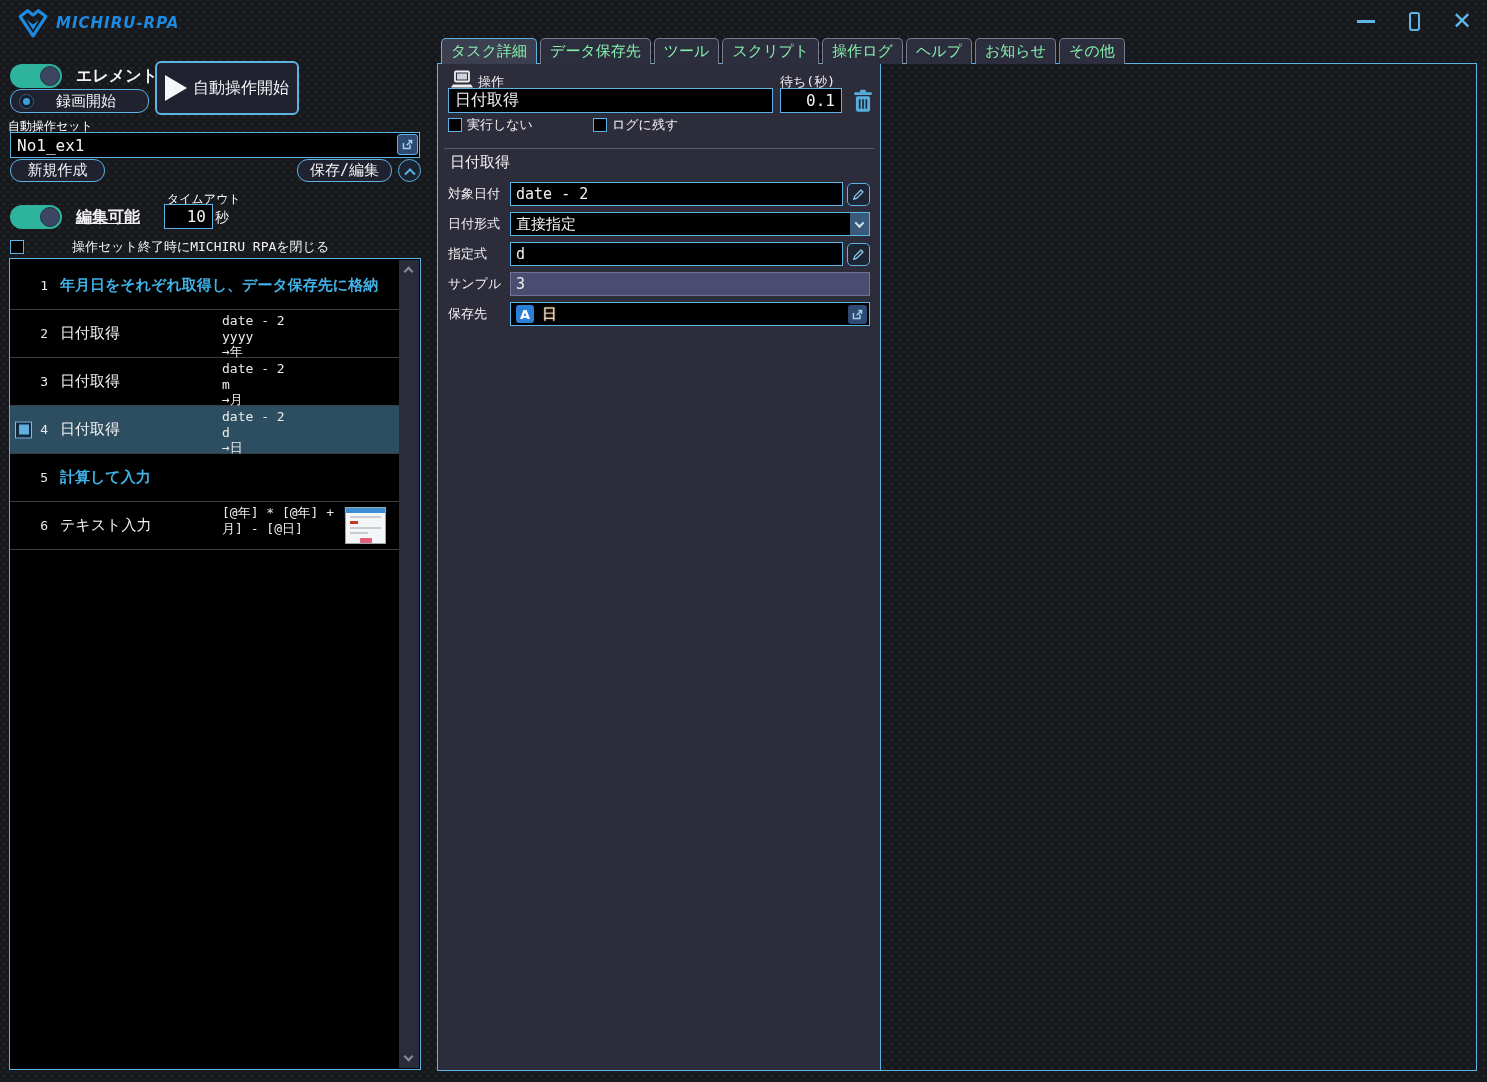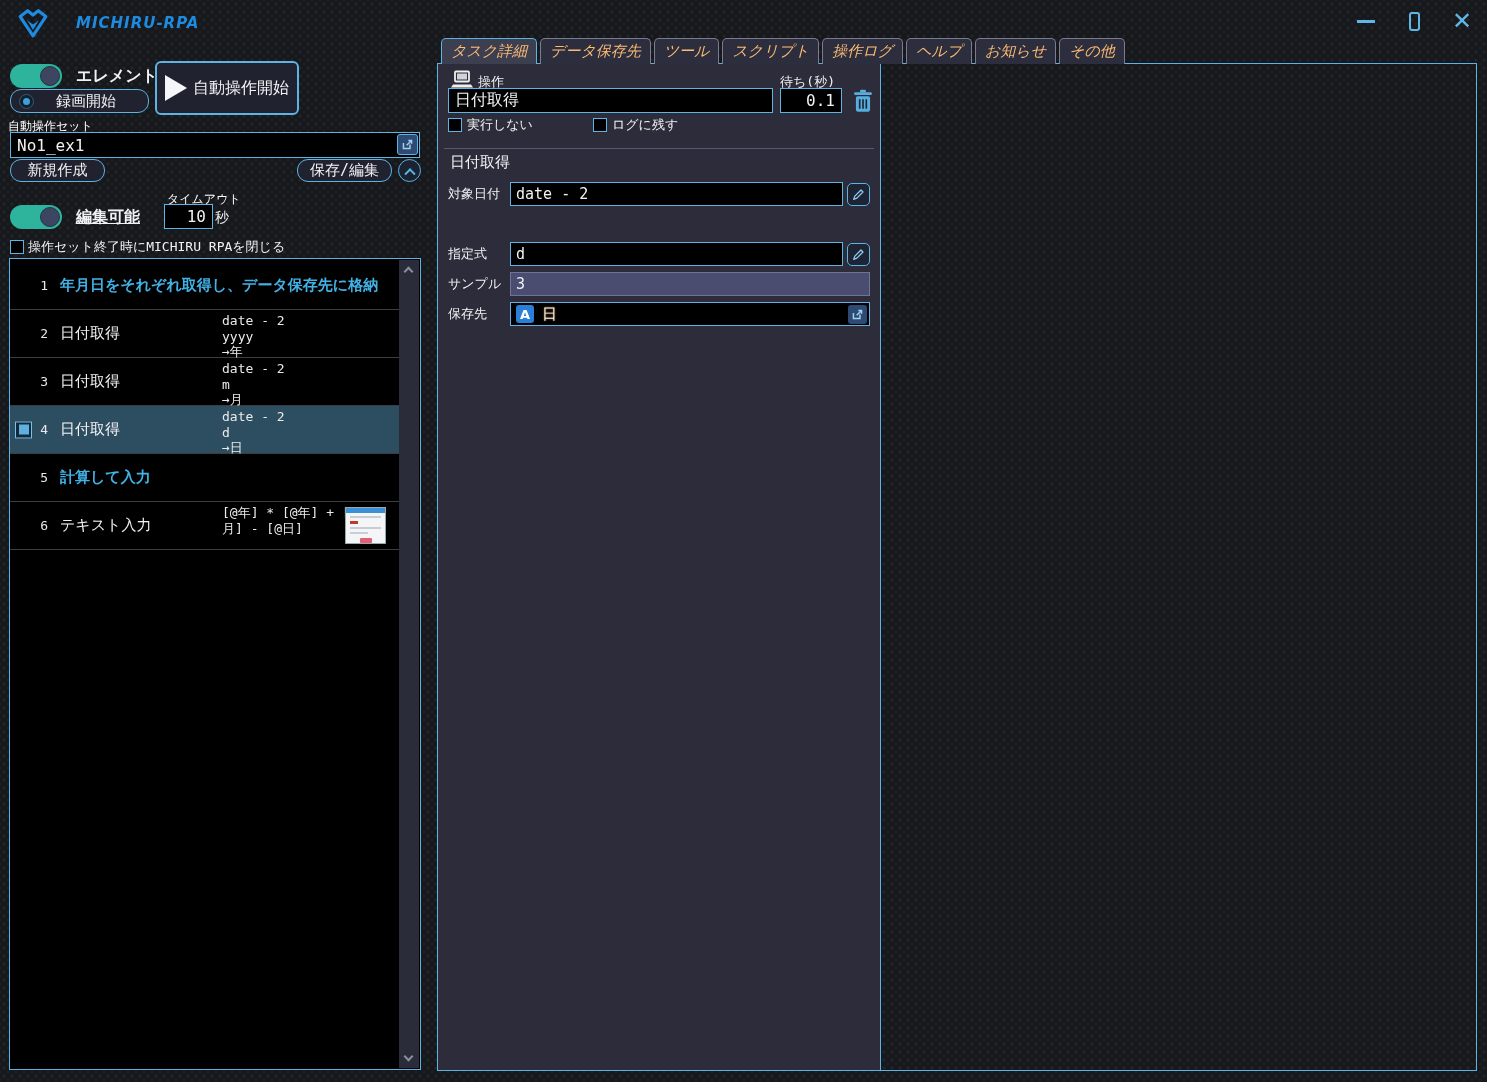--- a/index.html
+++ b/index.html
@@ -58,42 +58,42 @@
   .thumb { position:absolute; right:14px; top:5px; width:41px; height:37px; background:#f4f5f7; border:1px solid #9aa; overflow:hidden; }
   .thumb .bar { height:5px; background:#3d8fd4; }
   .thumb .ln { height:2px; background:#c9ccd4; margin:3px 4px 0 4px; }
   .thumb .red { width:8px; height:3px; background:#c0392b; margin:3px 0 0 4px; }
   .thumb .pink { width:12px; height:5px; background:#e4607a; margin:4px auto 0 auto; border-radius:1px; }
 
   
   .region { left:437px; top:63px; width:1040px; height:1008px; border:1px solid #5cb3e4; }
   .panel { position:absolute; left:0; top:0; width:443px; height:100%; background:#2c2c3a; border-right:1px solid #5cb3e4; }
   .tabbar { left:441px; top:38px; height:26px; display:flex; gap:3px; z-index:3; }
-  .tab { height:26px; padding:0 9px; display:flex; align-items:center; font-size:15px; background:#2c2e3e; border:1px solid #7a7d92; border-bottom:none; border-radius:5px 5px 0 0; color:#fdba74; cursor:pointer; white-space:nowrap;font-style:italic; }
+  .tab { height:26px; padding:0 9px; display:flex; align-items:center; font-size:15px; background:#2c2e3e; border:1px solid #7a7d92; border-bottom:none; border-radius:5px 5px 0 0; color:#86efac; cursor:pointer; white-space:nowrap; }
   .tab.active { background:#3c3f50; border-color:#5cb3e4; }
 
   
   .f13 { font-size:13px; }
   .sep { position:absolute; left:6px; right:6px; height:0; border-top:1px solid #565a6e; }
   .field-row { position:absolute; left:10px; right:10px; height:40px; display:flex; align-items:center; }
   .field-row .flabel { width:62px; font-size:13px; flex:none; }
   .field { flex:1; height:24px; background:#000; border:1px solid #5cb3e4; display:flex; align-items:center; padding:0 5px; font-size:15px; }
   .editbtn { width:23px; height:23px; margin-left:4px; border-radius:5px; border:1.5px solid #5cb3e4; background:#1d2534; display:flex; align-items:center; justify-content:center; cursor:pointer; flex:none; }
   .selbox { position:relative; }
   .selbox .ddbtn { position:absolute; right:0; top:0; bottom:0; width:19px; background:#3a5a7a; display:flex; align-items:center; justify-content:center; cursor:pointer; }
   .selbox .ddbtn .chev { border-color:#cfe6f4; width:7px; height:7px; transform:rotate(-135deg) translate(1px,1px); }
   .sample-field { background:#4a4d70; border:1px solid #6f739a; }
   .a-badge { width:18px; height:18px; border-radius:3px; background:#2a7fd6; color:#fff; font-weight:bold; font-size:13px; display:flex; align-items:center; justify-content:center; margin-right:8px; font-family:"DejaVu Sans",sans-serif; }
   .dest-val { text-shadow:0 0 2px rgba(230,140,40,0.9); }
   svg { display:block; }
 </style>
 </head>
 <body>
 
-<div class="abs" style="left:14px; top:7px; display:flex; align-items:center; gap:24px;">
+<div class="abs" style="left:14px; top:7px; display:flex; align-items:center; gap:4px;">
   <span>
     <svg width="38" height="32" viewBox="0 0 32 30">
       <path d="M4 9 L11 3.5 L16 7.5 L21 3.5 L28 9 L16 27 Z" fill="none" stroke="#1e8be0" stroke-width="3" stroke-linejoin="round"></path>
       <path d="M10.5 12.5 L16 16.5 L21.5 12.5 L16 21.5 Z" fill="#1e8be0"></path>
     </svg>
   </span>
   <span class="logo-text">MICHIRU-RPA</span>
 </div>
 
 <div class="abs" style="right:12px; top:8px; display:flex; gap:22px;">
@@ -155,21 +155,21 @@
   <div class="toggle">
       <div class="knob"></div>
     </div>
   <span class="label-jp" style="margin-left:14px;">編集可能</span>
 </div>
 <input class="txtinput abs" style="left: 164px; top: 204px; width: 49px; height: 25px; text-align: right;" value="10">
 <span class="abs" style="left:215px; top:209px; font-size:14px;">秒</span>
 
 <div class="abs" style="left:10px; top:238px; display:flex; align-items:center; gap:4px;">
   <span class="checkbox"></span>
-  <span style="font-size:13px;">操作セット終了時にMICHIRU RPAを閉じる</span>
+  <span style="font-size:13px;margin-left:44px;">操作セット終了時にMICHIRU RPAを閉じる</span>
 </div>
 
 <div class="abs tasklist" style="left:9px; top:258px; width:412px; height:812px;">
   <div style="padding:3px 20px 0 0;">
 
     <div class="task-row hdr">
       <span class="num">1</span>
       <span class="tl">年月日をそれぞれ取得し、データ保存先に格納</span>
     </div>
 
@@ -271,20 +271,29 @@
       <div class="field">
           <span>date - 2</span>
         </div>
       <span class="editbtn">
         <svg width="13" height="13" viewBox="0 0 16 16">
           <path d="M2 14 L3.5 10 L11 2.5 L13.5 5 L6 12.5 Z" fill="none" stroke="#8fcbee" stroke-width="1.6" stroke-linejoin="round"></path>
         </svg>
       </span>
     </div>
 
+    <div class="field-row" style="top:140px;">
+      <span class="flabel">日付形式</span>
+      <div class="field selbox" style="border-width:1.5px;">
+        <span>直接指定</span>
+        <span class="ddbtn">
+            <span class="chev"></span>
+          </span>
+      </div>
+    </div>
 
     <div class="field-row" style="top:170px;">
       <span class="flabel">指定式</span>
       <div class="field">
           <span>d</span>
         </div>
       <span class="editbtn">
         <svg width="13" height="13" viewBox="0 0 16 16">
           <path d="M2 14 L3.5 10 L11 2.5 L13.5 5 L6 12.5 Z" fill="none" stroke="#8fcbee" stroke-width="1.6" stroke-linejoin="round"></path>
         </svg>

